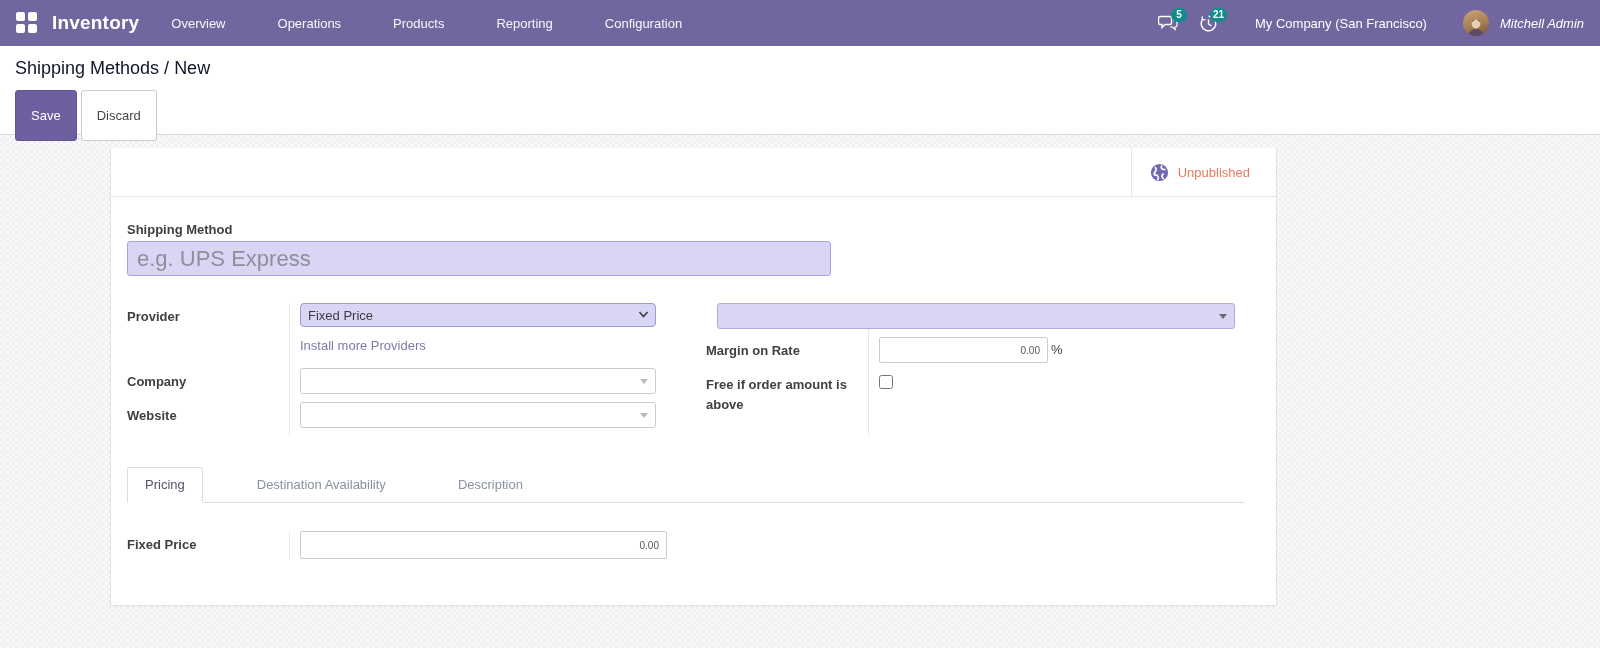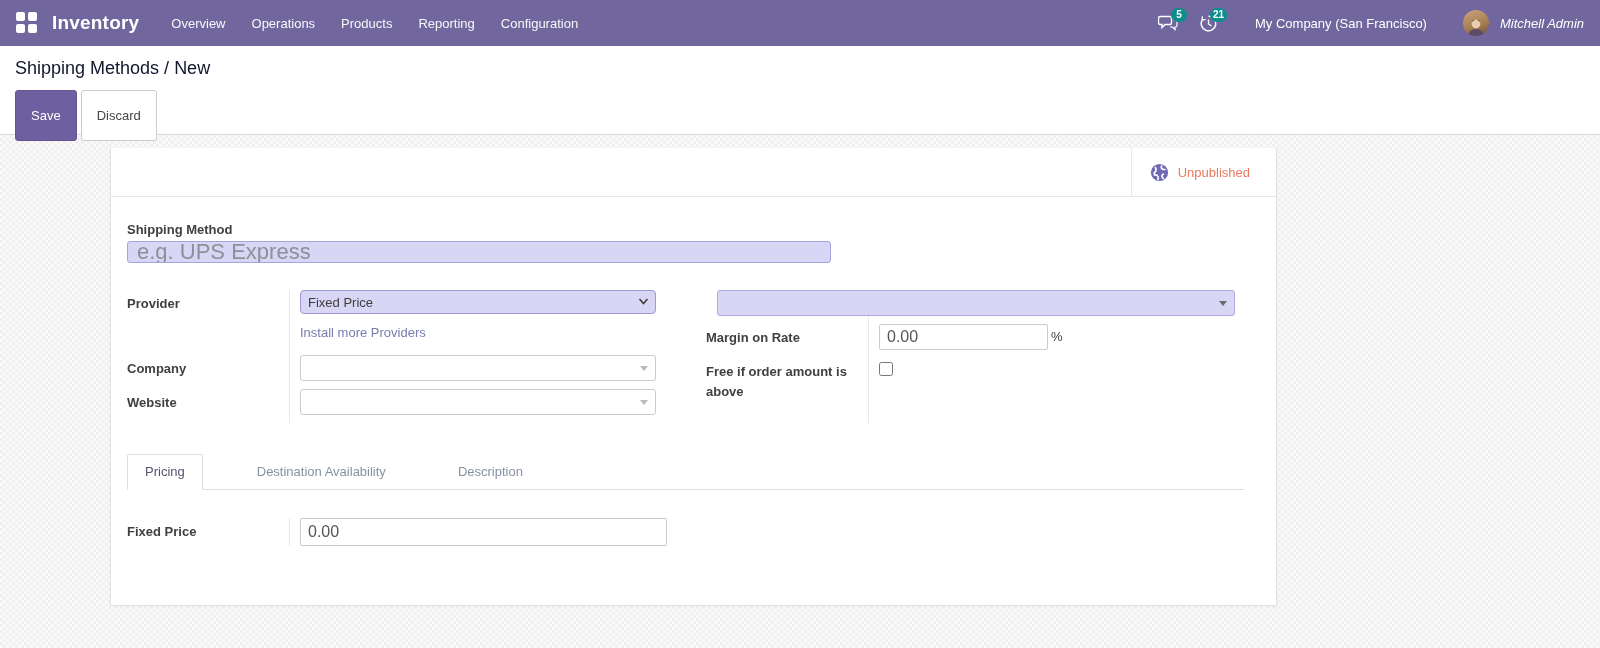--- a/index.html
+++ b/index.html
@@ -6,21 +6,21 @@
   html,body { width:1600px; height:648px; overflow:hidden;
     font-family:"Liberation Sans", sans-serif; background:#f4f4f6; }
 
   
   .navbar { height:46px; background:#71679e; display:flex; align-items:center;
     color:#fff; padding:0 16px; }
   .apps-btn { width:22px; height:22px; display:grid; grid-template-columns:9px 9px;
     grid-template-rows:9px 9px; gap:3px; margin-right:14px; cursor:pointer; }
   .apps-btn span { background:#fff; border-radius:2px; }
   .brand { font-size:19px; font-weight:600; letter-spacing:.2px; margin-right:32px; }
-  .nav-menu { display:flex; align-items:center; gap:26px; font-size:13px; }
+  .nav-menu { display:flex; align-items:center; gap:52px; font-size:13px; }
   .nav-menu .nav-item { cursor:pointer; opacity:.95; }
   .nav-right { margin-left:auto; display:flex; align-items:center; gap:10px; }
   .icon-wrap { position:relative; width:30px; height:30px; display:flex;
     align-items:center; justify-content:center; cursor:pointer; }
   .badge { position:absolute; top:0px; right:-4px; background:#0d8d8b; color:#fff;
     font-size:10px; line-height:14px; min-width:16px; text-align:center;
     border-radius:8px; padding:0 3px; font-weight:bold; }
   .company-name { font-size:13px; margin:0 26px 0 22px; cursor:pointer; }
   .user-area { display:flex; align-items:center; gap:11px; cursor:pointer;font-style:italic; }
   .avatar { width:26px; height:26px; border-radius:50%; overflow:hidden;
@@ -55,21 +55,21 @@
   .publish-status { border-left:1px solid #e7e7e9; display:flex; align-items:center;
     gap:9px; padding:0 26px 0 18px; cursor:pointer; }
   .publish-status .status-text { font-size:13px; color:#e87a5e; }
 
   
   .sheet { padding:25px 16px 0 16px; }
   .field-label { font-size:13px; font-weight:bold; color:#404040; }
 
   .name-block { margin-bottom:27px; }
   .name-block .field-label { display:block; margin-bottom:4px; }
-  .name-input { width:704px; height:22px; background:#d8d6f4; border:1px solid #a7a3dd;
+  .name-input { width:704px; height:35px; background:#d8d6f4; border:1px solid #a7a3dd;
     border-radius:3px; font-size:22px; padding:0 9px; color:#4a4a4a;
     font-family:"Liberation Sans", sans-serif; }
   .name-input::placeholder { color:#8f8f9b; }
 
   
   .group-wrap { display:grid; grid-template-columns:529px 529px; column-gap:50px; }
   .fgroup { position:relative; }
   .fgroup::before { content:""; position:absolute; left:162px; top:0; bottom:0;
     width:1px; background:#e9e9eb; }
   .frow { display:flex; margin-bottom:8px; }
@@ -90,21 +90,21 @@
   .m2o input { width:100%; height:26px; border:1px solid #ccc; border-radius:3px;
     font-size:13px; padding:0 20px 0 7px; color:#444;
     font-family:"Liberation Sans", sans-serif; }
   .m2o .caret { position:absolute; right:8px; top:11px; width:0; height:0;
     border-left:4px solid transparent; border-right:4px solid transparent;
     border-top:5px solid #b9b9bf; pointer-events:none; }
   .m2o.required input { background:#d8d6f4; border-color:#aeabdf; }
   .m2o.required .caret { border-top-color:#6a6a75; }
 
   .num-input { width:169px; height:26px; border:1px solid #ccc; border-radius:2px;
-    font-size:16px; padding:0 7px; color:#555; font-family:"Liberation Sans", sans-serif; }
+    font-size:10px; padding:0 7px; color:#555; font-family:"Liberation Sans", sans-serif;text-align:right; }
   .suffix { font-size:13px; color:#404040; margin-left:3px; padding-top:5px; }
   .o-checkbox { width:14px; height:14px; margin-top:4px; accent-color:#6d5fa0; }
 
   
   .tabs-bar { display:flex; margin:30px 16px 0 0; border-bottom:1px solid #ddd;gap:36px; }
   .tab { font-size:13px; padding:9px 17px 10px 17px; color:#8493a4; cursor:pointer;
     position:relative; top:1px; border:1px solid transparent; }
   .tab.active { background:#fff; color:#57536f; border-color:#ddd #ddd #fff #ddd;
     border-radius:2px 2px 0 0; }
 

